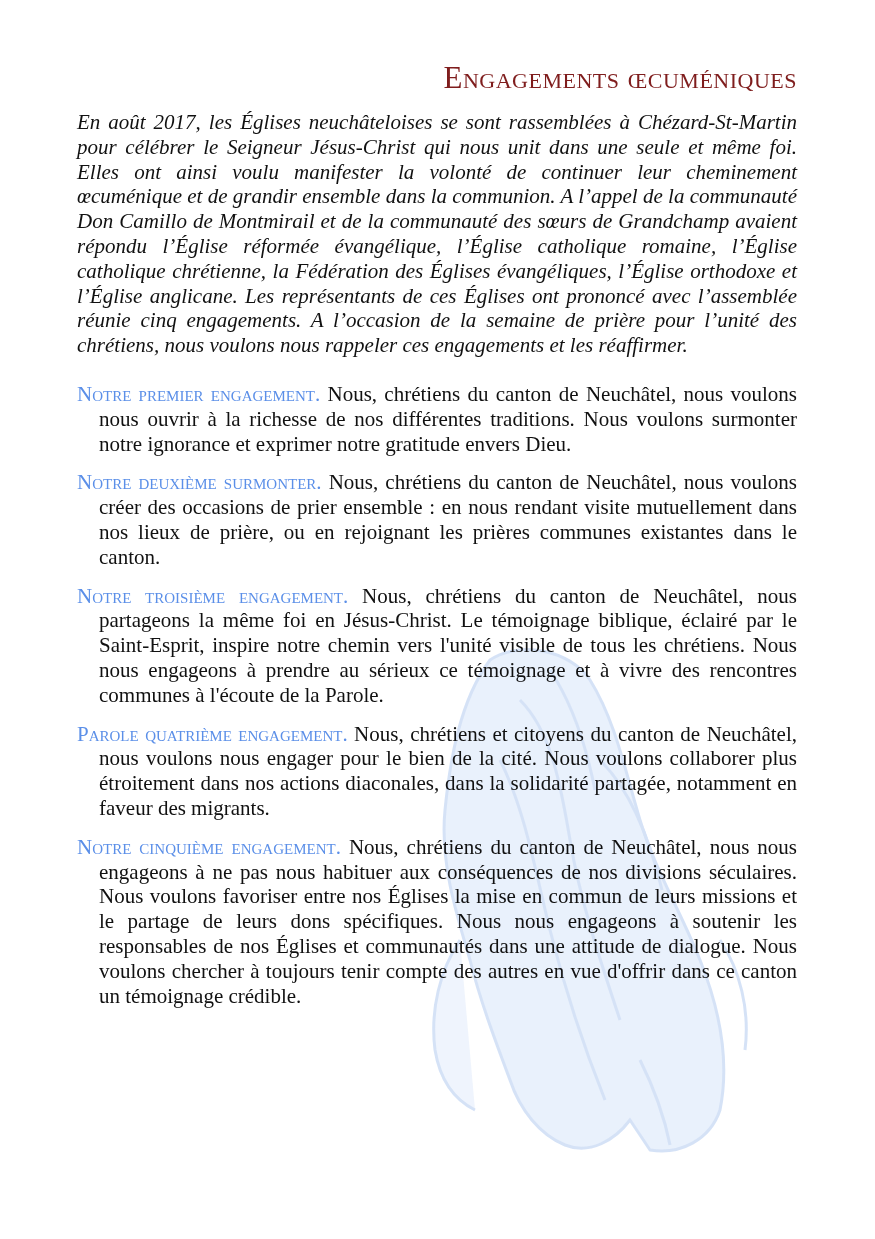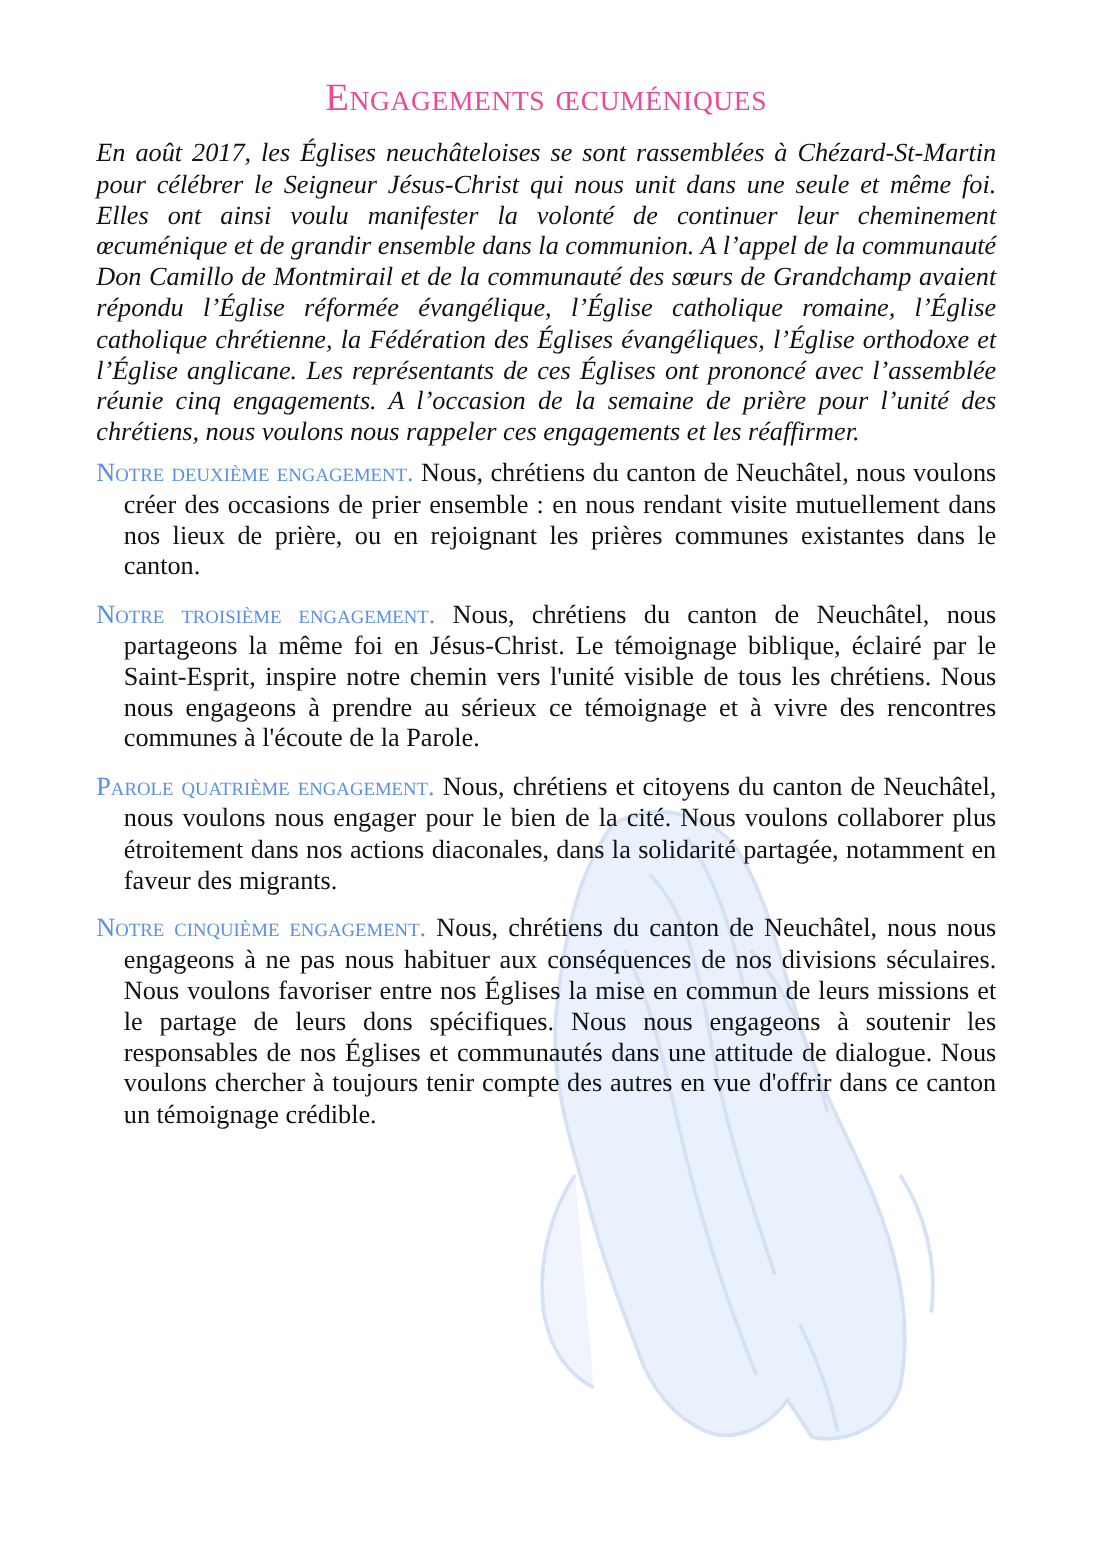--- a/index.html
+++ b/index.html
@@ -25,35 +25,35 @@
       opacity: 0.55;
     }
     .page {
       position: absolute;
       left: 77px;
       top: 58px;
       width: 720px;
       z-index: 1;
     }
     .title {
-      text-align: center;
+      text-align: right;
       font-size: 31px;
-      color: #ec4899;
+      color: #7f1d1d;
       font-variant: small-caps;
       letter-spacing: 0.5px;
       margin: 0 0 12px 0;
       font-weight: normal;
       line-height: 40px;
     }
     .intro {
       font-style: italic;
       font-size: 21px;
       line-height: 24.8px;
       text-align: justify;
-      margin: 0 0 8px 0;
+      margin: 0 0 24px 0;
       hyphens: manual;
     }
     .engagement {
       font-size: 21px;
       line-height: 24.8px;
       text-align: justify;
       margin: 0 0 14px 0;
       padding-left: 22px;
       text-indent: -22px;
     }
@@ -76,21 +76,22 @@
     <path d="M60 300 C40 330 30 370 35 410 C40 440 55 460 75 470" fill-opacity="0.5"></path>
     <path d="M320 300 C340 330 350 370 345 410" fill="none"></path>
   </g>
 </svg>
 
 <div class="page">
   <h1 class="title">Engagements œcuméniques</h1>
 
   <p class="intro">En août 2017, les Églises neuchâteloises se sont rassemblées à Chézard-St-Martin pour célébrer le Seigneur Jésus-Christ qui nous unit dans une seule et même foi. Elles ont ainsi voulu manifester la volonté de continuer leur chemi­nement œcuménique et de grandir ensemble dans la communion. A l’appel de la communauté Don Camillo de Montmirail et de la communauté des sœurs de Grandchamp avaient répondu l’Église réformée évangélique, l’Église ca­tholique romaine, l’Église catholique chrétienne, la Fédération des Églises évangéliques, l’Église orthodoxe et l’Église anglicane. Les représentants de ces Églises ont prononcé avec l’assemblée réunie cinq engagements. A l’oc­casion de la semaine de prière pour l’unité des chrétiens, nous voulons nous rappeler ces engagements et les réaffirmer.</p>
 
+  <p class="engagement"><span class="eng-heading">Notre premier engagement.</span><span> Nous, chrétiens du canton de Neuchâtel, nous voulons nous ouvrir à la richesse de nos différentes traditions. Nous voulons surmonter notre ignorance et exprimer notre gratitude envers Dieu.</span></p>
 
-  <p class="engagement"><span class="eng-heading">Notre deuxième engagement.</span><span> Nous, chrétiens du canton de Neuchâtel, nous voulons créer des occasions de prier ensemble : en nous rendant vi­site mutuellement dans nos lieux de prière, ou en rejoignant les prières communes existantes dans le canton.</span></p>
+  <p class="engagement"><span class="eng-heading">Notre deuxième surmonter.</span><span> Nous, chrétiens du canton de Neuchâtel, nous voulons créer des occasions de prier ensemble : en nous rendant vi­site mutuellement dans nos lieux de prière, ou en rejoignant les prières communes existantes dans le canton.</span></p>
 
   <p class="engagement"><span class="eng-heading">Notre troisième engagement.</span><span> Nous, chrétiens du canton de Neuchâtel, nous partageons la même foi en Jésus-Christ. Le témoignage biblique, éclairé par le Saint-Esprit, inspire notre chemin vers l'unité visible de tous les chrétiens. Nous nous engageons à prendre au sérieux ce témoignage et à vivre des rencontres communes à l'écoute de la Parole.</span></p>
 
   <p class="engagement"><span class="eng-heading">Parole quatrième engagement.</span><span> Nous, chrétiens et citoyens du canton de Neuchâtel, nous voulons nous engager pour le bien de la cité. Nous vou­lons collaborer plus étroitement dans nos actions diaconales, dans la soli­darité partagée, notamment en faveur des migrants.</span></p>
 
   <p class="engagement"><span class="eng-heading">Notre cinquième engagement.</span><span> Nous, chrétiens du canton de Neuchâtel, nous nous engageons à ne pas nous habituer aux conséquences de nos divi­sions séculaires. Nous voulons favoriser entre nos Églises la mise en com­mun de leurs missions et le partage de leurs dons spécifiques. Nous nous engageons à soutenir les responsables de nos Églises et communautés dans une attitude de dialogue. Nous voulons chercher à toujours tenir compte des autres en vue d'offrir dans ce canton un témoignage crédible.</span></p>
 </div>
 
 </body></html>

